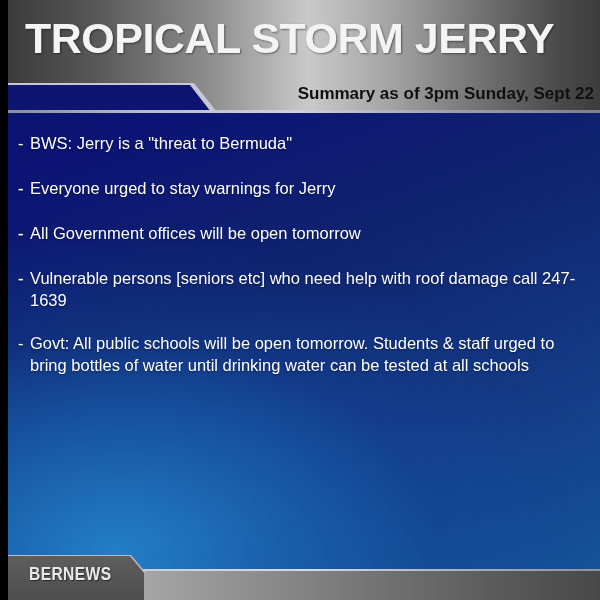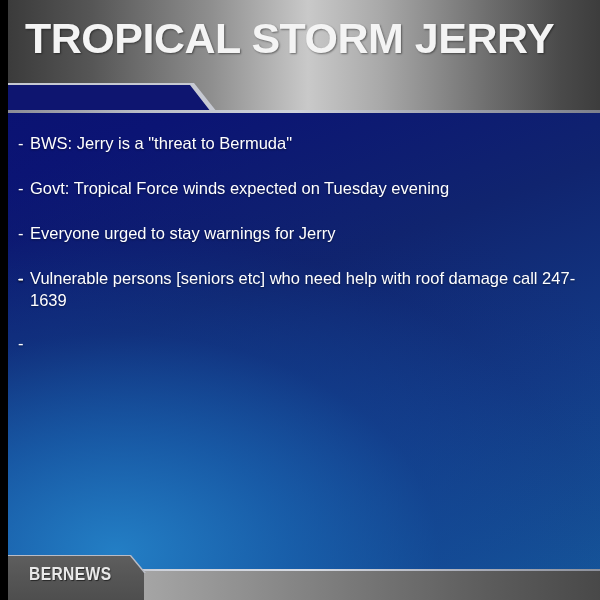--- a/index.html
+++ b/index.html
@@ -161,49 +161,51 @@
 
   <div class="body-bg"></div>
 
   <div class="header"></div>
 
   <div class="tab-shape"></div>
   <div class="tab-shape-edge"></div>
   <div class="header-underline"></div>
 
   <div class="title">TROPICAL STORM JERRY</div>
+  <div class="subtitle">Summary as of 3pm Sunday, Sept 22</div>
 
   <div class="bullets">
     <div class="bullet">
       <span class="dash">-</span>
       <span>BWS: Jerry is a "threat to Bermuda"</span>
     </div>
     <div class="bullet">
       <span class="dash">-</span>
-      <span>Govt: Tropical Force winds expected on Tuesday evening</span>
     </div>
     <div class="bullet">
       <span class="dash">-</span>
       <span>Everyone urged to stay warnings for Jerry</span>
     </div>
     <div class="bullet">
       <span class="dash">-</span>
     </div>
     <div class="bullet">
       <span class="dash">-</span>
+      <span>All Government offices will be open tomorrow</span>
     </div>
     <div class="bullet">
       <span class="dash">-</span>
     </div>
     <div class="bullet tall">
       <span class="dash">-</span>
       <span>Vulnerable persons [seniors etc] who need help with roof damage call 247-1639</span>
     </div>
     <div class="bullet tall">
       <span class="dash">-</span>
+      <span>Govt: All public schools will be open tomorrow. Students &amp; staff urged to bring bottles of water until drinking water can be tested at all schools</span>
     </div>
   </div>
 
   <div class="footer-right-hl"></div>
   <div class="footer-right"></div>
   <div class="footer-left-hl"></div>
   <div class="footer-left"></div>
   <div class="logo">BERNEWS</div>
 
 </div>

